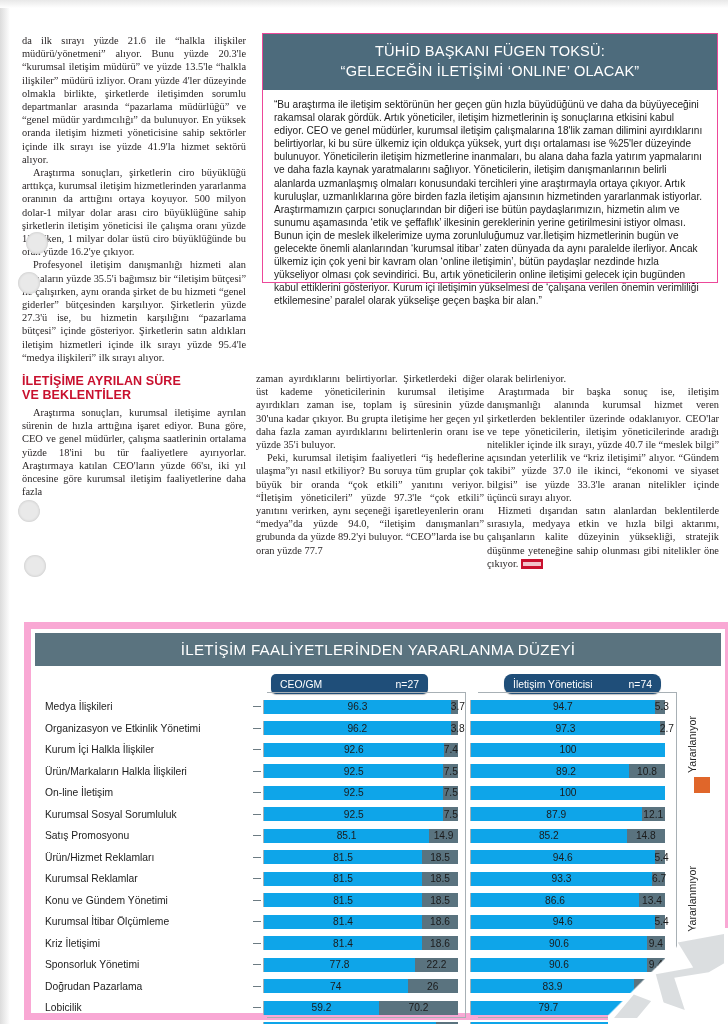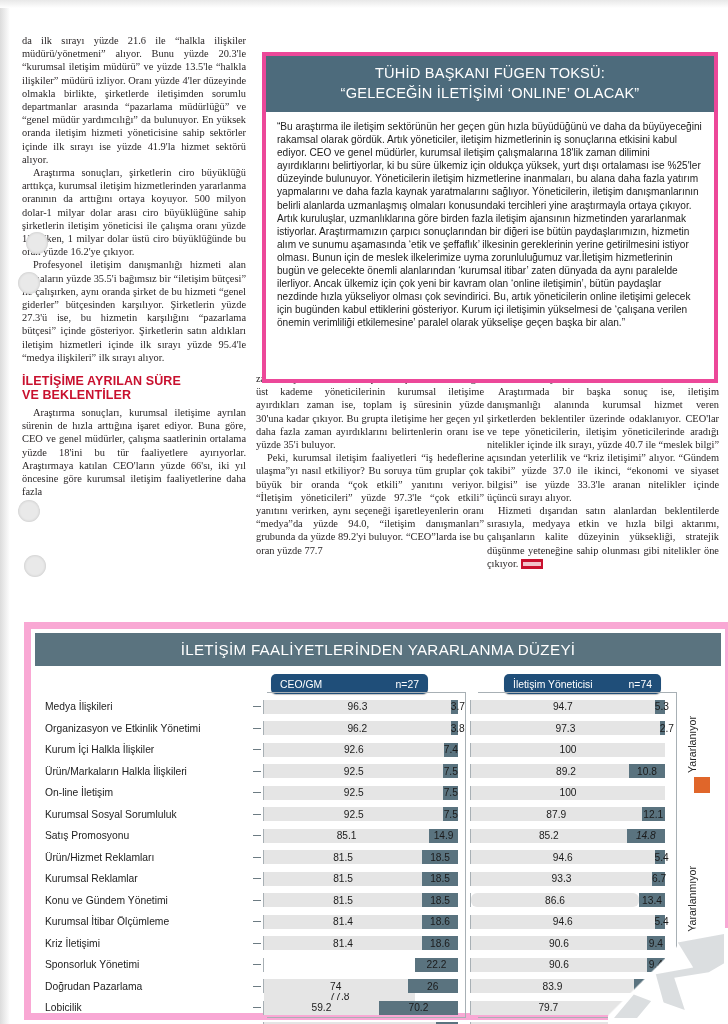--- a/index.html
+++ b/index.html
@@ -51,24 +51,23 @@
     font-weight:bold;
     font-size:12.5px;
     line-height:13.5px;
     color:#c8102e;
     letter-spacing:0.1px;
     margin:11px 0 4px 0;
   }
 
   
   .quote-panel {
-    position:absolute; left:262px; top:33px; width:456px; height:331px;
-    border:4px solid #ec4899;
+    position:absolute; left:262px; top:33px; width:456px; height:250px;
+    border:1px solid #ec4899;
     background:#ffffff;
-    margin-top:19px;
   }
   .quote-head {
     background:#4d6b7c;
     color:#ffffff;
     text-align:center;
     font-family:"Liberation Sans", sans-serif;
     font-size:14.6px;
     line-height:20px;
     padding:7px 10px 9px 10px;
     letter-spacing:0.2px;
@@ -122,21 +121,21 @@
     font-size:10.4px;
     border-radius:5px;
     height:20px;
     display:flex; align-items:center;
     padding:0 9px;
     white-space:nowrap;
     box-shadow:0 1px 1px rgba(0,0,0,0.25);
   }
   .badge .n { margin-left:auto; padding-left:26px; }
   .badge-ceo { left:240px; width:157px; }
-  .badge-im  { left:473px; width:157px; }
+  .badge-im  { left:473px; width:157px;border-radius:8px; }
 
   .rows { position:relative; }
   .row {
     display:flex; align-items:center;
     height:21.5px;
   }
   .row-label {
     width:222px;
     padding-left:14px;
     font-family:"Liberation Sans", sans-serif;
@@ -152,21 +151,21 @@
     display:flex; height:14px; position:relative;
     border-left:1px solid #a8b0b5;
   }
   .bargroup.g1 { width:195px; }
   .bargroup.g2 { width:195px; margin-left:12px; }
   .seg {
     height:14px;
     position:relative;
     display:flex; align-items:center;
   }
-  .seg-a { background:#e5e5e5; }
+  .seg-a { background:#0ea5e9; }
   .seg-b { background:#5a737f; }
   .seg .v {
     font-family:"Liberation Sans", sans-serif;
     font-size:10.2px;
     color:#1b1b1b;
     position:absolute;
     width:100%;
     text-align:center;
   }
   .seg-b .v { color:#1b1b1b; }
@@ -429,21 +428,21 @@
               <span class="v">85.1</span>
             </div>
             <div class="seg seg-b" style="width: 29.055px;">
               <span class="v">14.9</span>
             </div>
           </div>
           <div class="bargroup g2">
             <div class="seg seg-a" style="width: 166.14px;">
               <span class="v">85.2</span>
             </div>
-            <div class="seg seg-b" style="width: 41px; font-style: italic;">
+            <div class="seg seg-b" style="width: 41px;">
               <span class="v">14.8</span>
             </div>
           </div>
         </div>
         <div class="row">
           <div class="row-label">Ürün/Hizmet Reklamları</div>
           <div class="tick"></div>
           <div class="bargroup g1">
             <div class="seg seg-a" style="width: 158.925px;">
               <span class="v">81.5</span>
@@ -486,21 +485,21 @@
           <div class="tick"></div>
           <div class="bargroup g1">
             <div class="seg seg-a" style="width: 158.925px;">
               <span class="v">81.5</span>
             </div>
             <div class="seg seg-b" style="width: 36.075px;">
               <span class="v">18.5</span>
             </div>
           </div>
           <div class="bargroup g2">
-            <div class="seg seg-a" style="width: 168.87px; border-radius: 6px;">
+            <div class="seg seg-a" style="width: 168.87px;">
               <span class="v">86.6</span>
             </div>
             <div class="seg seg-b" style="width: 26.13px;">
               <span class="v">13.4</span>
             </div>
           </div>
         </div>
         <div class="row">
           <div class="row-label">Kurumsal İtibar Ölçümleme</div>
           <div class="tick"></div>
@@ -538,21 +537,21 @@
             </div>
             <div class="seg seg-b" style="width: 18.33px;">
               <span class="v">9.4</span>
             </div>
           </div>
         </div>
         <div class="row">
           <div class="row-label">Sponsorluk Yönetimi</div>
           <div class="tick"></div>
           <div class="bargroup g1">
-            <div class="seg seg-a" style="width: 151.71px; margin-top: 32px;">
+            <div class="seg seg-a" style="width: 151.71px;">
               <span class="v">77.8</span>
             </div>
             <div class="seg seg-b" style="width: 43.29px;">
               <span class="v">22.2</span>
             </div>
           </div>
           <div class="bargroup g2">
             <div class="seg seg-a" style="width: 176.67px;">
               <span class="v">90.6</span>
             </div>

